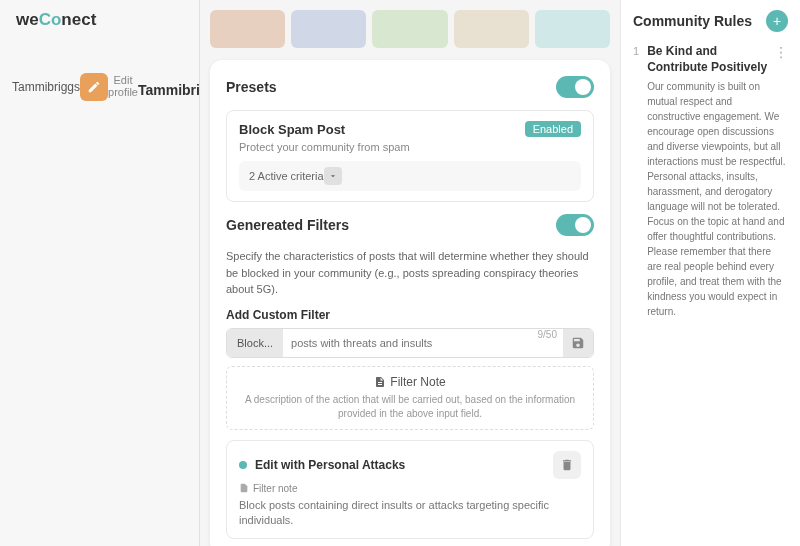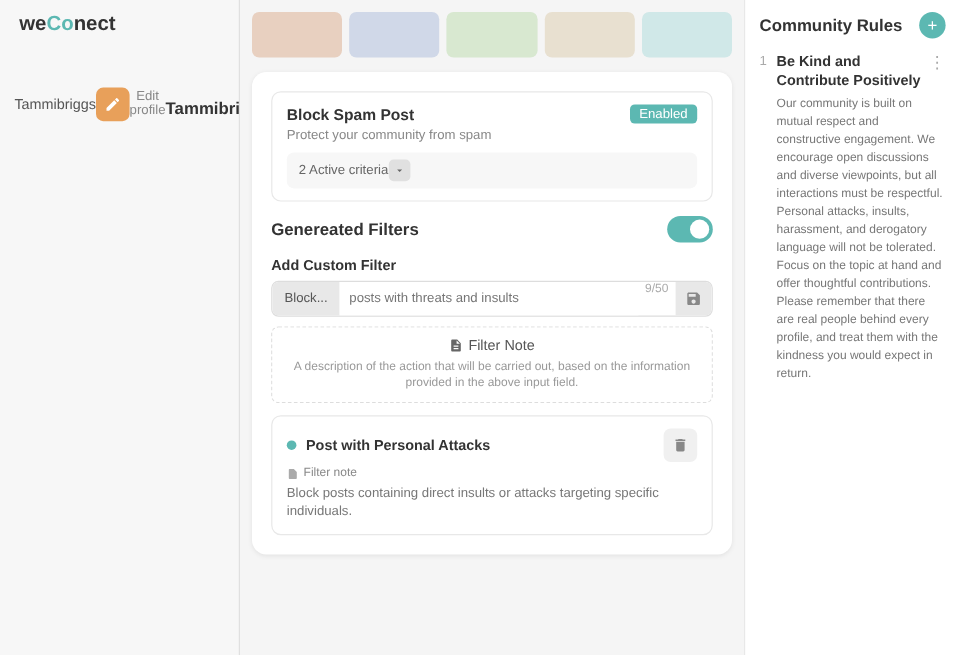--- a/index.html
+++ b/index.html
@@ -455,20 +455,24 @@
   <div class="image-strip">
     <div class="image-strip-item" style="background:#e8d0c0;"></div>
     <div class="image-strip-item" style="background:#d0d8e8;"></div>
     <div class="image-strip-item" style="background:#d8e8d0;"></div>
     <div class="image-strip-item" style="background:#e8e0d0;"></div>
     <div class="image-strip-item" style="background:#d0e8e8;"></div>
   </div>
 
   <div class="card">
 
+    <div class="section-header">
+      <span class="section-title">Presets</span>
+      <div class="toggle"></div>
+    </div>
 
     <div class="spam-box">
       <div class="spam-box-header">
         <span class="spam-title">Block Spam Post</span>
         <span class="enabled-badge">Enabled</span>
       </div>
       <div class="spam-desc">Protect your community from spam</div>
       <div class="active-criteria">
         <span>2 Active criteria</span>
         <div class="chevron-down">
@@ -477,20 +481,21 @@
             </svg>
         </div>
       </div>
     </div>
 
     <div class="gen-filters">
       <div class="section-header">
         <span class="section-title">Genereated Filters</span>
         <div class="toggle"></div>
       </div>
+      <div class="gen-filters-desc">Specify the characteristics of posts that will determine whether they should be blocked in your community (e.g., posts spreading conspiracy theories about 5G).</div>
 
       <div class="custom-filter-label">Add Custom Filter</div>
       <div class="filter-input-row">
         <button class="filter-type-btn">Block...</button>
         <input class="filter-input" type="text" placeholder="posts with threats and insults" style="">
         <span class="filter-count">9/50</span>
         <button class="filter-save-btn">
           <svg width="14" height="14" viewBox="0 0 24 24" fill="#888">
               <path d="M17 3H5c-1.11 0-2 .9-2 2v14c0 1.1.89 2 2 2h14c1.1 0 2-.9 2-2V7l-4-4zm-5 16c-1.66 0-3-1.34-3-3s1.34-3 3-3 3 1.34 3 3-1.34 3-3 3zm3-10H5V5h10v4z"></path>
             </svg>
@@ -504,21 +509,21 @@
             </svg>
           <span>Filter Note</span>
         </div>
         <div class="filter-note-desc">A description of the action that will be carried out, based on the information provided in the above input field.</div>
       </div>
 
       <div class="filter-item">
         <div class="filter-item-header">
           <div class="filter-item-title">
             <div class="green-dot"></div>
-            <span>Post with Personal Attacks</span>
+            <span>Edit with Personal Attacks</span>
           </div>
           <button class="delete-btn">
             <svg width="14" height="14" viewBox="0 0 24 24" fill="#888">
                 <path d="M6 19c0 1.1.9 2 2 2h8c1.1 0 2-.9 2-2V7H6v12zM19 4h-3.5l-1-1h-5l-1 1H5v2h14V4z"></path>
               </svg>
           </button>
         </div>
         <div class="filter-note-small">
           <svg width="10" height="10" viewBox="0 0 24 24" fill="#aaa">
               <path d="M14 2H6c-1.1 0-2 .9-2 2v16c0 1.1.9 2 2 2h12c1.1 0 2-.9 2-2V8l-6-6z"></path>

